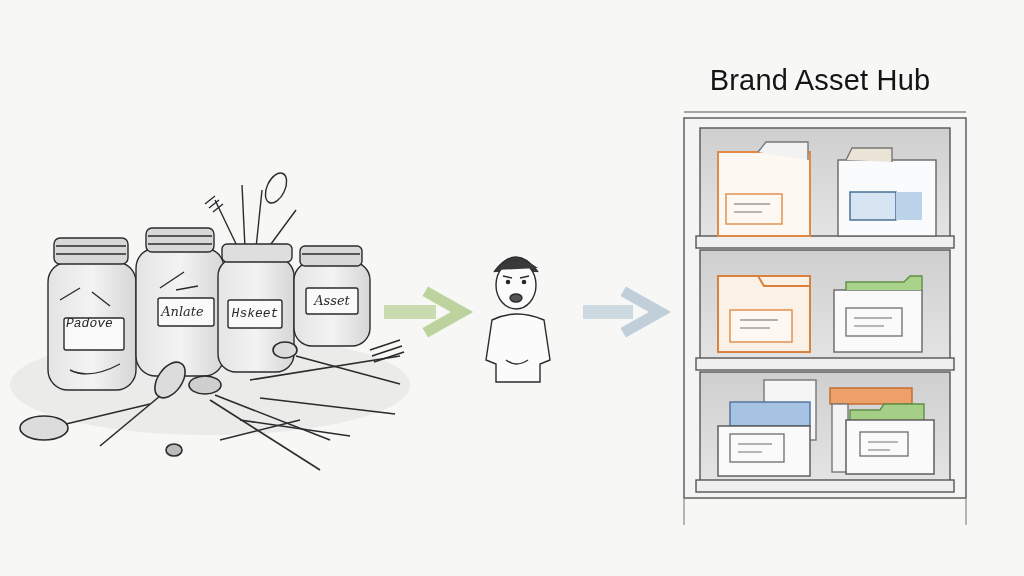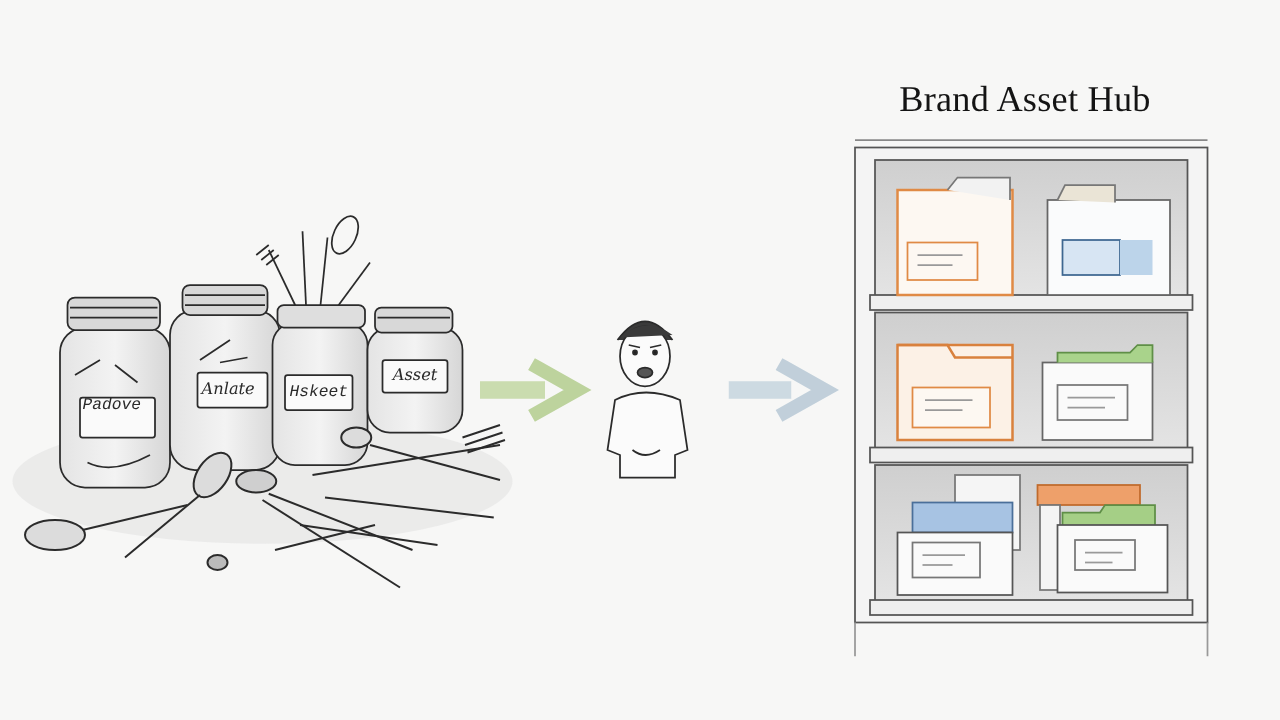--- a/index.html
+++ b/index.html
@@ -5,21 +5,21 @@
   html, body { margin:0; padding:0; }
   body {
     width:1024px; height:576px; overflow:hidden; position:relative;
     background:#f7f7f6;
     font-family:"DejaVu Sans", sans-serif;
   }
   .stage { position:absolute; inset:0; }
   svg { position:absolute; left:0; top:0; }
   .title {
     position:absolute; left:690px; top:64px; width:260px; text-align:center;
-    font-family:Liberation Serif, serif; font-size:29px; color:#141414;
+    font-family:Liberation Sans, sans-serif; font-size:29px; color:#141414;
     letter-spacing:0.2px;
   }
   .jar-label {
     position:absolute; font-family:"DejaVu Serif", serif; font-style:italic;
     font-size:13px; color:#2a2a2a; text-align:center;
   }
 </style>
 </head>
 <body>
 

